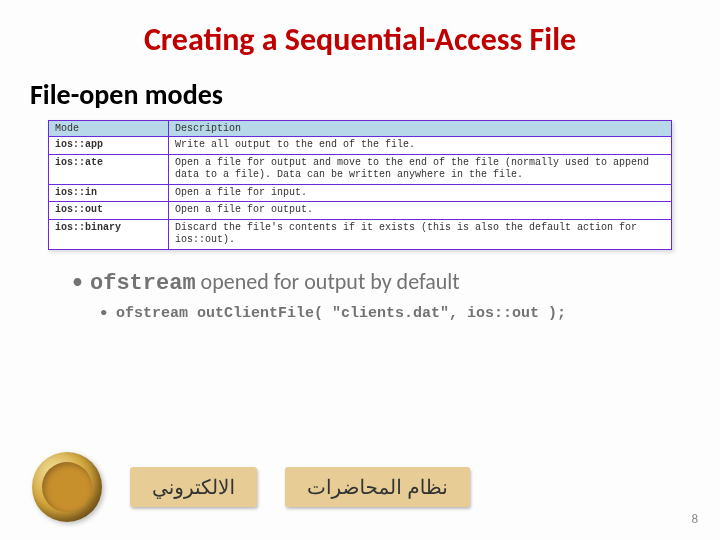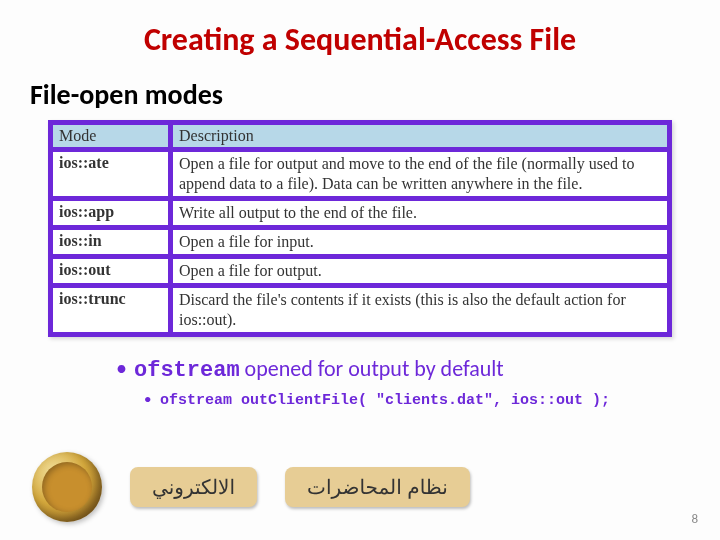--- a/index.html
+++ b/index.html
@@ -29,43 +29,42 @@
   .table-wrap {
     padding: 0 48px 0 48px;
   }
   table {
     border-collapse: collapse;
     width: 100%;
     background: #fff;
     box-shadow: 2px 2px 4px rgba(0,0,0,0.15);
   }
   th, td {
-    border: 5px solid #6d28d9;
+    border: 1px solid #6d28d9;
     text-align: left;
     vertical-align: top;
     padding: 2px 6px;
-    font-family: Liberation Serif, serif;
-    font-size: 16px;
+    font-family: Liberation Mono, monospace;
+    font-size: 10px;
     color: #333;
   }
   th {
     background: #b7d8e8;
     font-weight: normal;
   }
   td.mode {
     font-weight: bold;
     white-space: nowrap;
     width: 120px;
   }
   td.desc { line-height: 1.25; }
   .bullets {
     padding: 18px 0 0 72px;
     font-size: 22px;
-    color: #6d28d9;
-    margin-left: 44px;
+    color: #737373;
   }
   .bullets .row1 { margin-bottom: 4px; }
   .bullets .dot { display:inline-block; width:18px; }
   .bullets .mono { font-family: "Courier New", monospace; font-weight: bold; }
   .subbullets {
     padding-left: 28px;
     font-size: 15px;
     font-family: "Courier New", monospace;
     font-weight: bold;
     line-height: 1.6;
@@ -89,21 +88,21 @@
     align-items: center;
     justify-content: center;
   }
   .seal-inner {
     width: 50px; height: 50px; border-radius: 50%;
     background: #c88f2d;
     box-shadow: inset 2px 2px 6px rgba(0,0,0,0.3);
   }
   .pill {
     background: #e7cd95;
-    border-radius: 8px;
+    border-radius: 3px;
     padding: 8px 22px;
     font-size: 20px;
     color: #333;
     box-shadow: 1px 2px 3px rgba(0,0,0,0.25);
     font-family: Tahoma, Arial, sans-serif;
   }
   .pagenum {
     position: absolute;
     right: 22px;
     bottom: 14px;
@@ -120,37 +119,37 @@
 <div class="table-wrap">
   <table>
     <thead>
       <tr>
         <th>Mode</th>
         <th>Description</th>
       </tr>
     </thead>
     <tbody>
       <tr>
+        <td class="mode">ios::app</td>
+        <td class="desc">Write all output to the end of the file.</td>
+      </tr>
+      <tr>
         <td class="mode">ios::ate</td>
         <td class="desc">Open a file for output and move to the end of the file (normally used to append data to a file). Data can be written anywhere in the file.</td>
-      </tr>
-      <tr>
-        <td class="mode">ios::app</td>
-        <td class="desc">Write all output to the end of the file.</td>
       </tr>
       <tr>
         <td class="mode">ios::in</td>
         <td class="desc">Open a file for input.</td>
       </tr>
       <tr>
         <td class="mode">ios::out</td>
         <td class="desc">Open a file for output.</td>
       </tr>
       <tr>
-        <td class="mode">ios::trunc</td>
+        <td class="mode">ios::binary</td>
         <td class="desc">Discard the file's contents if it exists (this is also the default action for ios::out).</td>
       </tr>
     </tbody>
   </table>
 </div>
 
 <div class="bullets">
   <div class="row1">
     <span class="dot">•</span><span class="mono">ofstream</span><span> opened for output by default</span>
   </div>

